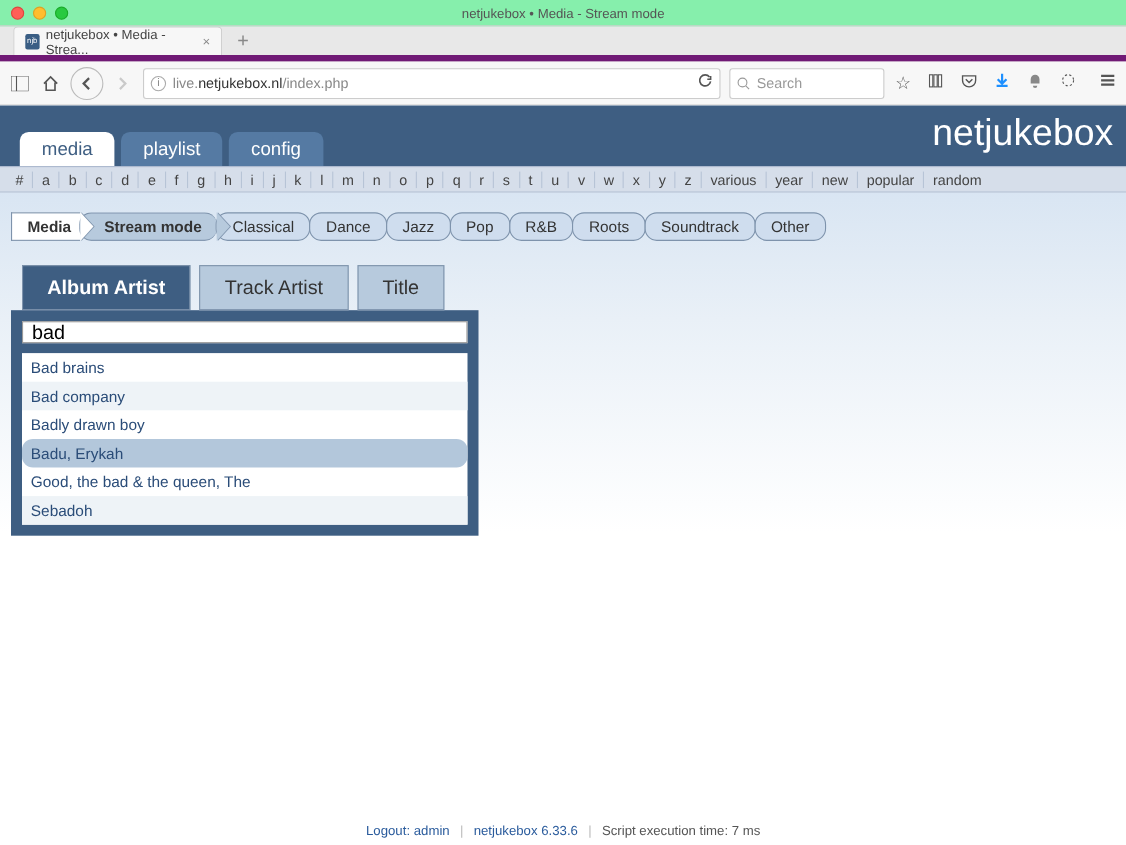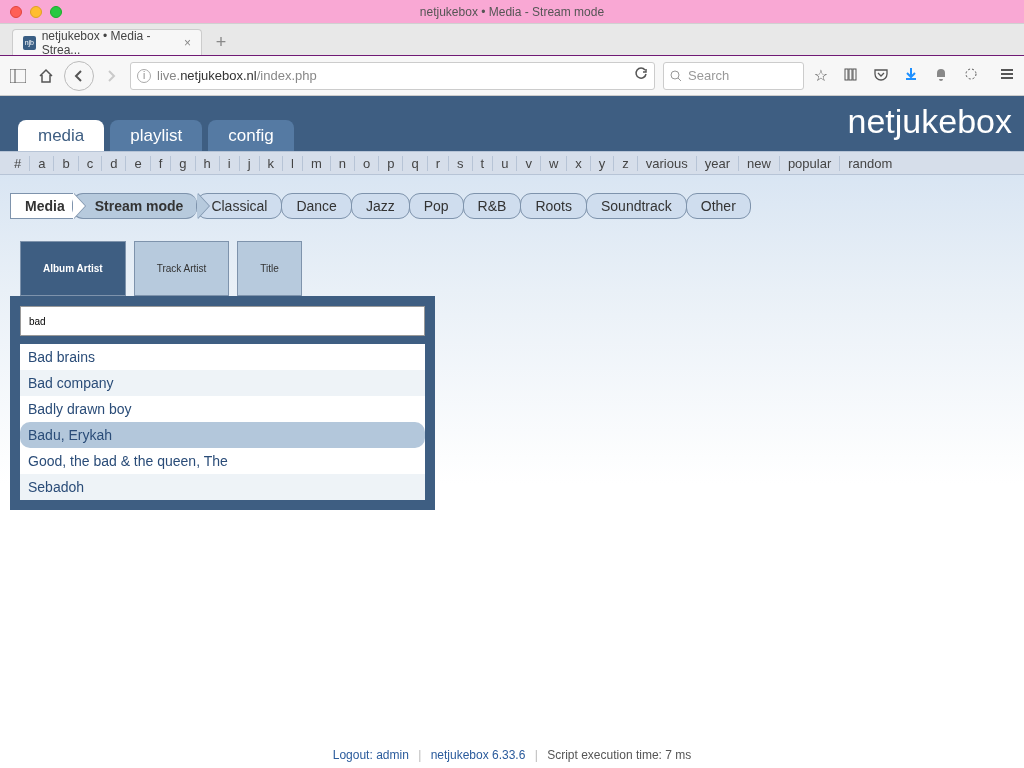--- a/index.html
+++ b/index.html
@@ -1,25 +1,25 @@
 <!DOCTYPE html>
 <html><head>
 <meta charset="utf-8">
 <style>
   * { box-sizing: border-box; margin: 0; padding: 0; }
   html, body { width: 1024px; height: 768px; font-family: "Helvetica Neue", Arial, sans-serif; overflow: hidden; background:#fff;}
   
-  .title-bar { height:24px; background:#f9a8d4; display:flex; align-items:center; position:relative; border-bottom:1px solid #d0d0d0;}
+  .title-bar { height:24px; background:#86efac; display:flex; align-items:center; position:relative; border-bottom:1px solid #d0d0d0;}
   .traffic { display:flex; gap:8px; margin-left:10px;}
   .tl { width:12px; height:12px; border-radius:50%; }
   .tl.red{background:#ff5f57;border:1px solid #e0443e;}
   .tl.yellow{background:#ffbd2e;border:1px solid #dea123;}
   .tl.green{background:#28c940;border:1px solid #1aab29;}
   .title-center{position:absolute; left:0; right:0; text-align:center; font-size:12px; color:#555;}
-  .tab-strip{height:32px; background:#e8e8e8; display:flex; align-items:flex-end; padding-left:12px; border-bottom:1px solid #701a75;}
+  .tab-strip{height:32px; background:#e8e8e8; display:flex; align-items:flex-end; padding-left:12px; border-bottom:6px solid #701a75;}
   .browser-tab{display:flex; align-items:center; gap:6px; height:26px; padding:0 10px; background:#f7f7f7; border:1px solid #ccc; border-bottom:none; border-radius:4px 4px 0 0; font-size:12px; color:#444; max-width:190px;}
   .favicon-square{width:14px;height:14px;background:#3a5e84;border-radius:2px; color:#fff; font-size:7px; display:flex;align-items:center;justify-content:center;}
   .tab-close{color:#888;font-size:12px;}
   .tab-plus{width:26px;height:26px; display:flex;align-items:center;justify-content:center;color:#888;font-size:18px;margin-left:6px;}
   .nav-bar{height:40px; background:#f7f7f7; border-bottom:1px solid #ccc; display:flex; align-items:center; padding:0 8px; gap:8px;}
   .nav-icon{width:20px;height:20px;display:flex;align-items:center;justify-content:center;color:#555;}
   .back-circle{width:30px;height:30px;border:1px solid #bbb;border-radius:50%;display:flex;align-items:center;justify-content:center;color:#555;}
   .url-box{flex:1; display:flex; align-items:center; border:1px solid #ccc; border-radius:3px; background:#fff; height:28px; padding:0 6px; gap:6px; font-size:13px; color:#777;}
   .url-box .urltext{flex:1; color:#888;}
   .url-box .urlhost{color:#333;}
@@ -42,24 +42,24 @@
   .crumb{height:26px; line-height:24px; padding:0 14px; font-size:14px; border:1px solid #7e93ac; background:#cfddee; color:#333; position:relative; cursor:pointer;}
   .crumb.bc{background:#fff; font-weight:bold; border-right:none; padding-right:8px;}
   .crumb.bc::after{content:""; position:absolute; right:-12px; top:-1px; width:0;height:0; border-top:13px solid transparent; border-bottom:13px solid transparent; border-left:12px solid #fff; z-index:2;}
   .crumb.bc::before{content:""; position:absolute; right:-13px; top:-1px; width:0;height:0; border-top:13px solid transparent; border-bottom:13px solid transparent; border-left:12px solid #7e93ac; z-index:1;}
   .crumb.mode{background:#b7cadd; font-weight:bold; padding-left:22px; border-right:none;}
   .crumb.mode::after{content:""; position:absolute; right:-12px; top:-1px; width:0;height:0; border-top:13px solid transparent; border-bottom:13px solid transparent; border-left:12px solid #b7cadd; z-index:2;}
   .crumb.mode::before{content:""; position:absolute; right:-13px; top:-1px; width:0;height:0; border-top:13px solid transparent; border-bottom:13px solid transparent; border-left:12px solid #7e93ac; z-index:1;}
   .crumb + .crumb{margin-left:-1px;border-radius:11px;}
   .crumb.plain{padding-left:14px;}
   .subtabs{display:flex; gap:8px; margin:22px 0 0 10px;}
-  .stab{padding:21px 22px; font-size:10px; border:1px solid #7e93ac; background:#b7cadd; color:#333; cursor:pointer;}
+  .stab{padding:9px 22px; font-size:18px; border:1px solid #7e93ac; background:#b7cadd; color:#333; cursor:pointer;}
   .stab.active{background:#3e5e82;color:#fff;font-weight:bold;}
   .search-panel{margin-top:0; width:425px; background:#3e5e82; padding:10px;}
-  .search-input{width:100%; height:30px; border:1px solid #999; padding:0 8px; font-size:10px;}
+  .search-input{width:100%; height:20px; border:1px solid #999; padding:0 8px; font-size:18px;}
   .results{margin-top:8px; background:#fff;}
   .results .row{padding:5px 8px; font-size:14px; color:#2a4c78; cursor:pointer;}
   .results .row:nth-child(even){background:#eef3f7;}
   .results .row.selected{background:#b3c7db;border-radius:10px;}
   
   .footer{position:absolute; bottom:0; left:0; right:0; height:26px; background:#fff; text-align:center; font-size:12px; color:#555; line-height:26px;}
   .footer a{color:#2a5b9c; text-decoration:none;}
   .footer .sep{color:#bbb; margin:0 6px;}
 </style>
 </head>

